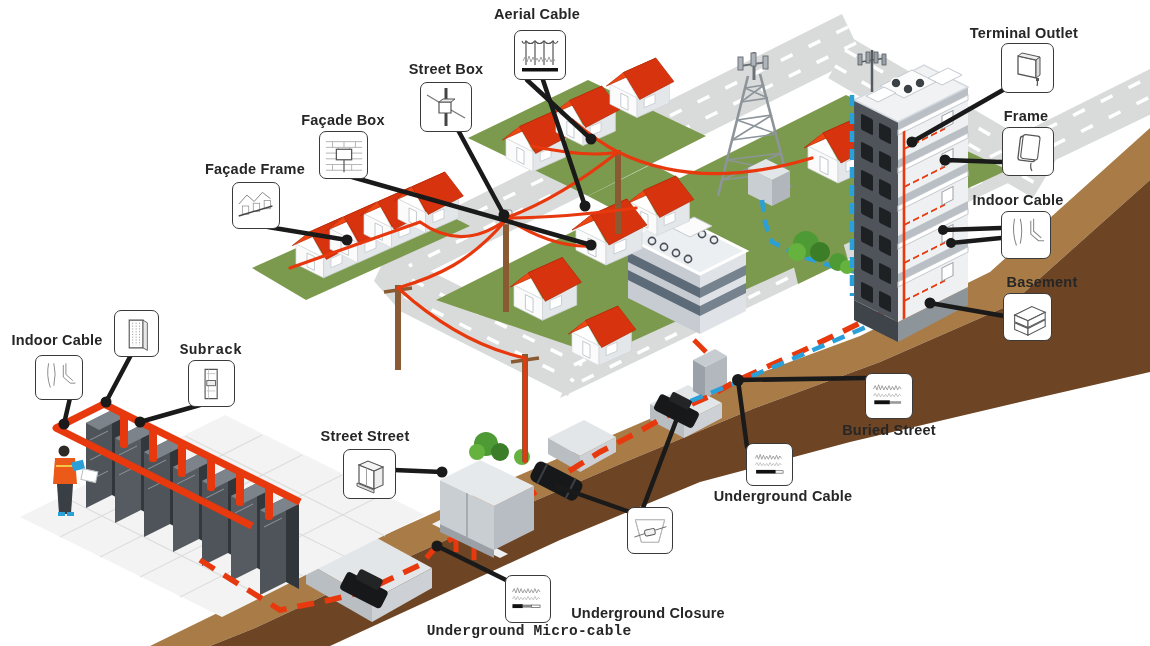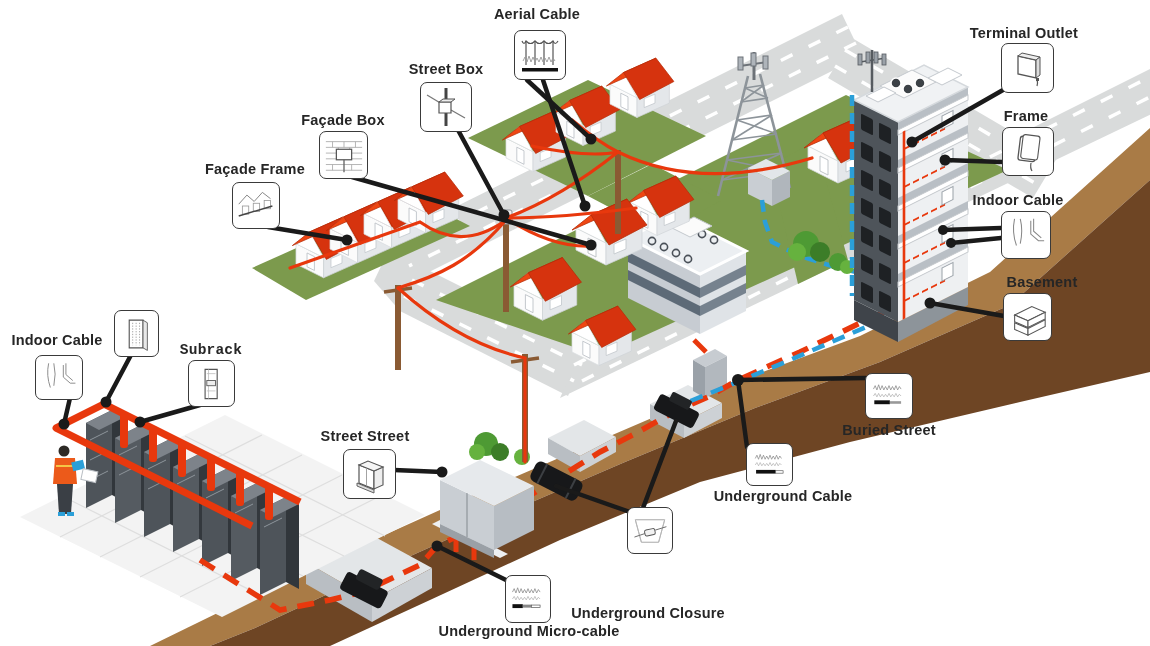--- a/index.html
+++ b/index.html
@@ -609,15 +609,15 @@
 
 <div class="co-box" style="left:505px;top:575px;width:46px;height:48px;">
   <svg width="38" height="40" viewBox="0 0 44 44">
     <path d="M4,14 l2,-4 2,5 2,-6 2,6 2,-5 2,5 2,-4 2,4 2,-5 2,5 2,-4 2,4 2,-5 2,5 2,-4 2,3" stroke="#888" stroke-width="0.9" fill="none"></path>
     <path d="M4,22 l2,-3 2,4 2,-4 2,4 2,-3 2,3 2,-3 2,3 2,-4 2,4 2,-3 2,3 2,-4 2,4 2,-3 2,2" stroke="#aaa" stroke-width="0.8" fill="none"></path>
     <rect x="4" y="28" width="12" height="4.5" fill="#111"></rect>
     <rect x="16" y="28.5" width="10" height="3.5" fill="#888"></rect>
     <rect x="26" y="29" width="10" height="3" fill="#fff" stroke="#555" stroke-width="0.8"></rect>
   </svg>
 </div>
-<div class="co-label" style="left:529px;top:623px;">Underground Micro-cable</div>
+<div class="co-label" style="left:529px;top:623px;font-family:Liberation Mono, monospace;">Underground Micro-cable</div>
 
 </div>
 
 </body></html>

